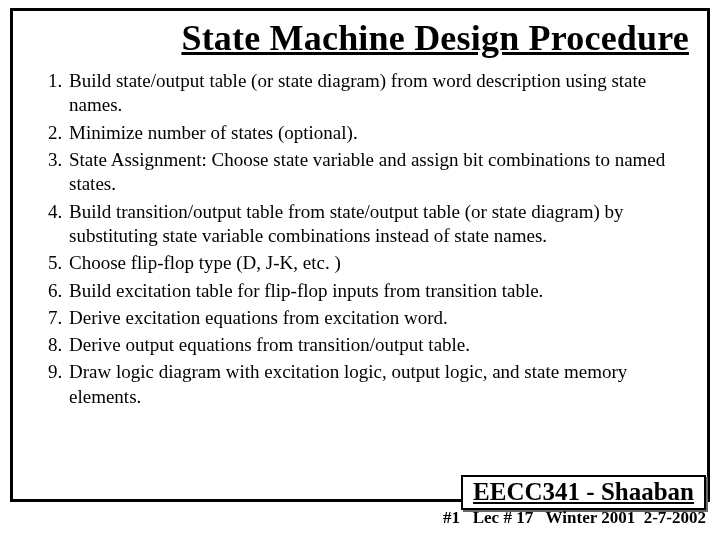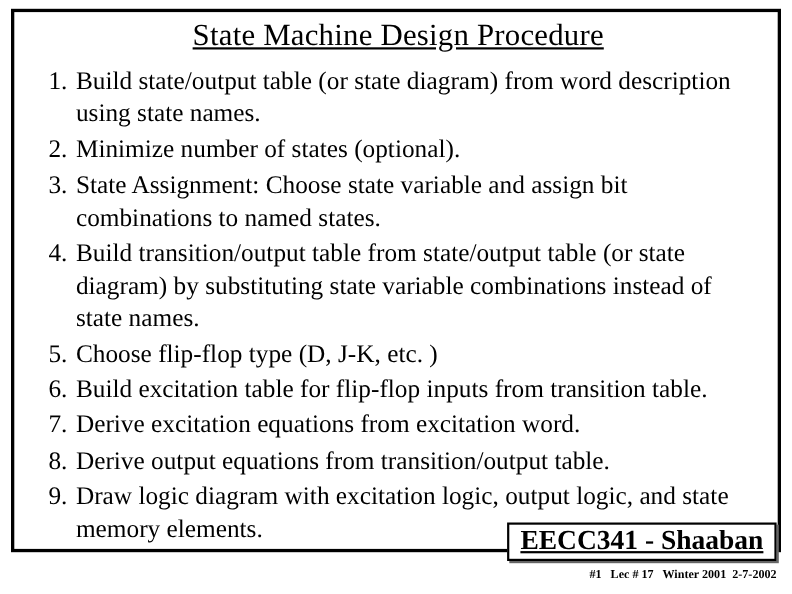--- a/index.html
+++ b/index.html
@@ -20,31 +20,31 @@
   }
   .frame {
     box-sizing: border-box;
     width: 100%;
     height: 494px;
     border: 3px solid #000;
     padding: 4px 18px 8px 22px;
     position: relative;
   }
   .title {
-    text-align: center;
-    font-size: 28px;
-    font-weight: normal;
+    text-align: right;
+    font-size: 36px;
+    font-weight: bold;
     text-decoration: underline;
     margin: 2px 0 10px 0;
     letter-spacing: 0.2px;
   }
   ol.steps {
     margin: 0 0 0 4px;
     padding: 0 0 0 28px;
-    font-size: 23px;
+    font-size: 19px;
     line-height: 1.28;
   }
   ol.steps li {
     margin: 0 0 3px 0;
     padding-left: 2px;
   }
   .course-box {
     position: absolute;
     right: 14px;
     bottom: 30px;
@@ -54,21 +54,21 @@
     padding: 1px 10px 2px 10px;
     font-size: 25px;
     font-weight: bold;
     text-decoration: underline;
     font-family: "Times New Roman", Times, serif;
   }
   .footer {
     position: absolute;
     right: 14px;
     bottom: 12px;
-    font-size: 11px;
+    font-size: 17px;
     font-weight: bold;
     white-space: pre;
   }
 </style>
 </head>
 <body>
 
 <div class="slide">
   <div class="frame">
     <div class="title">State Machine Design Procedure</div>

